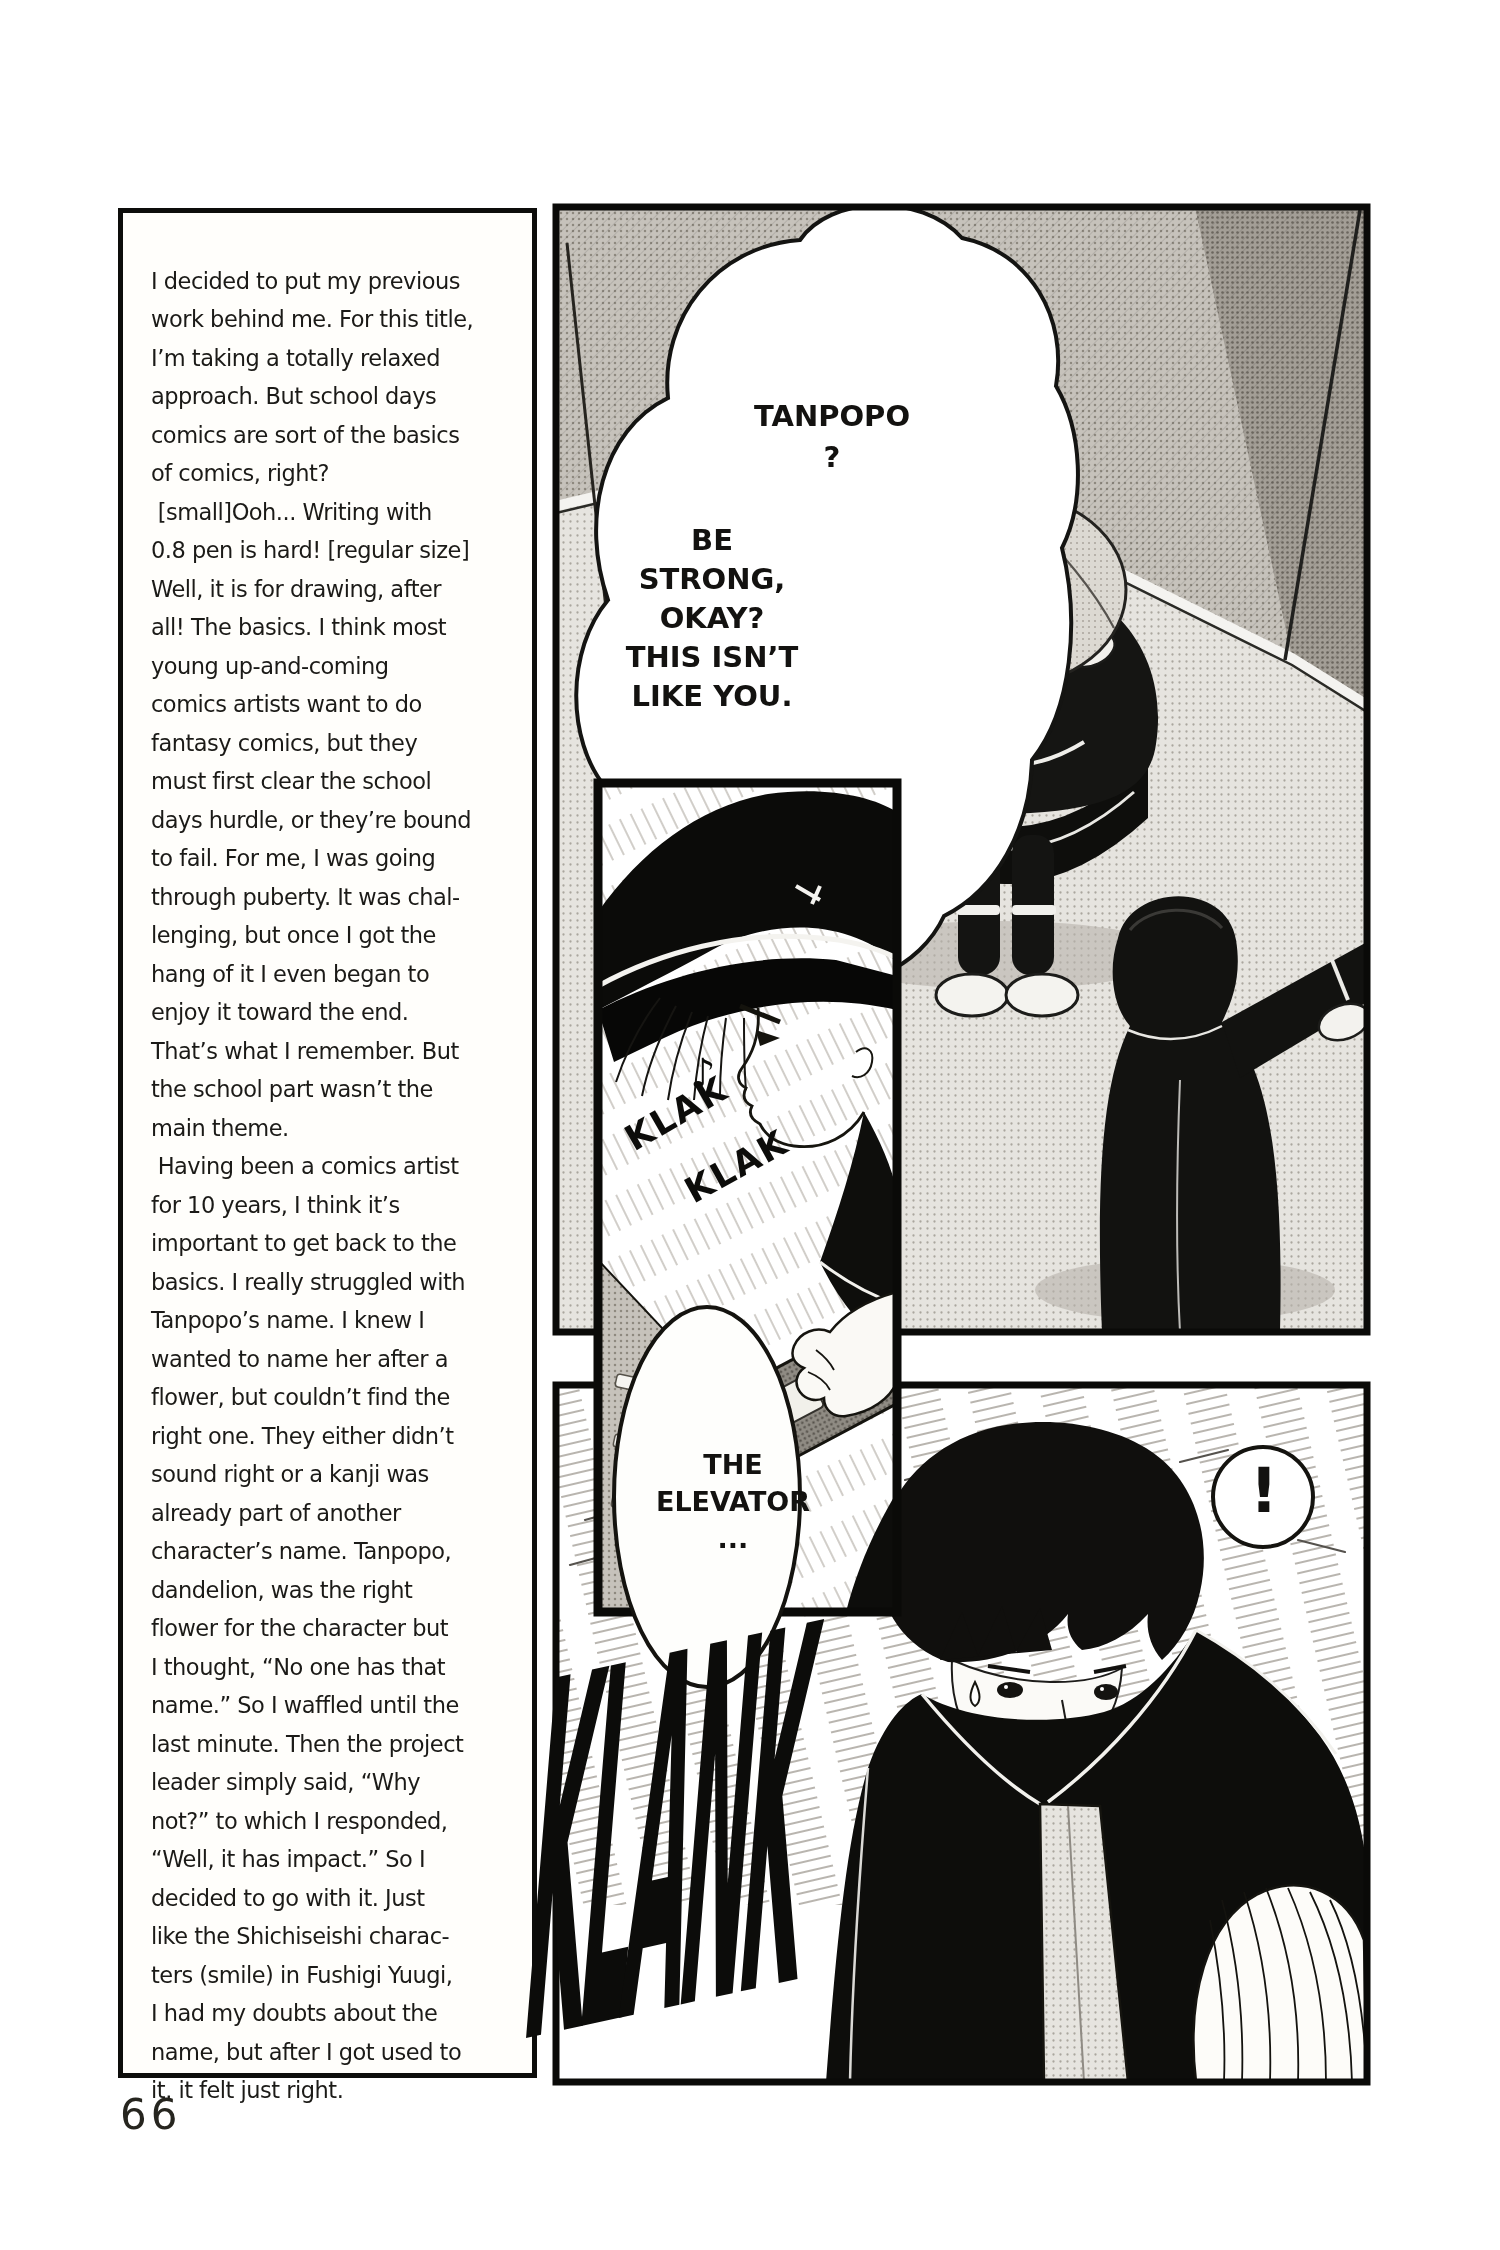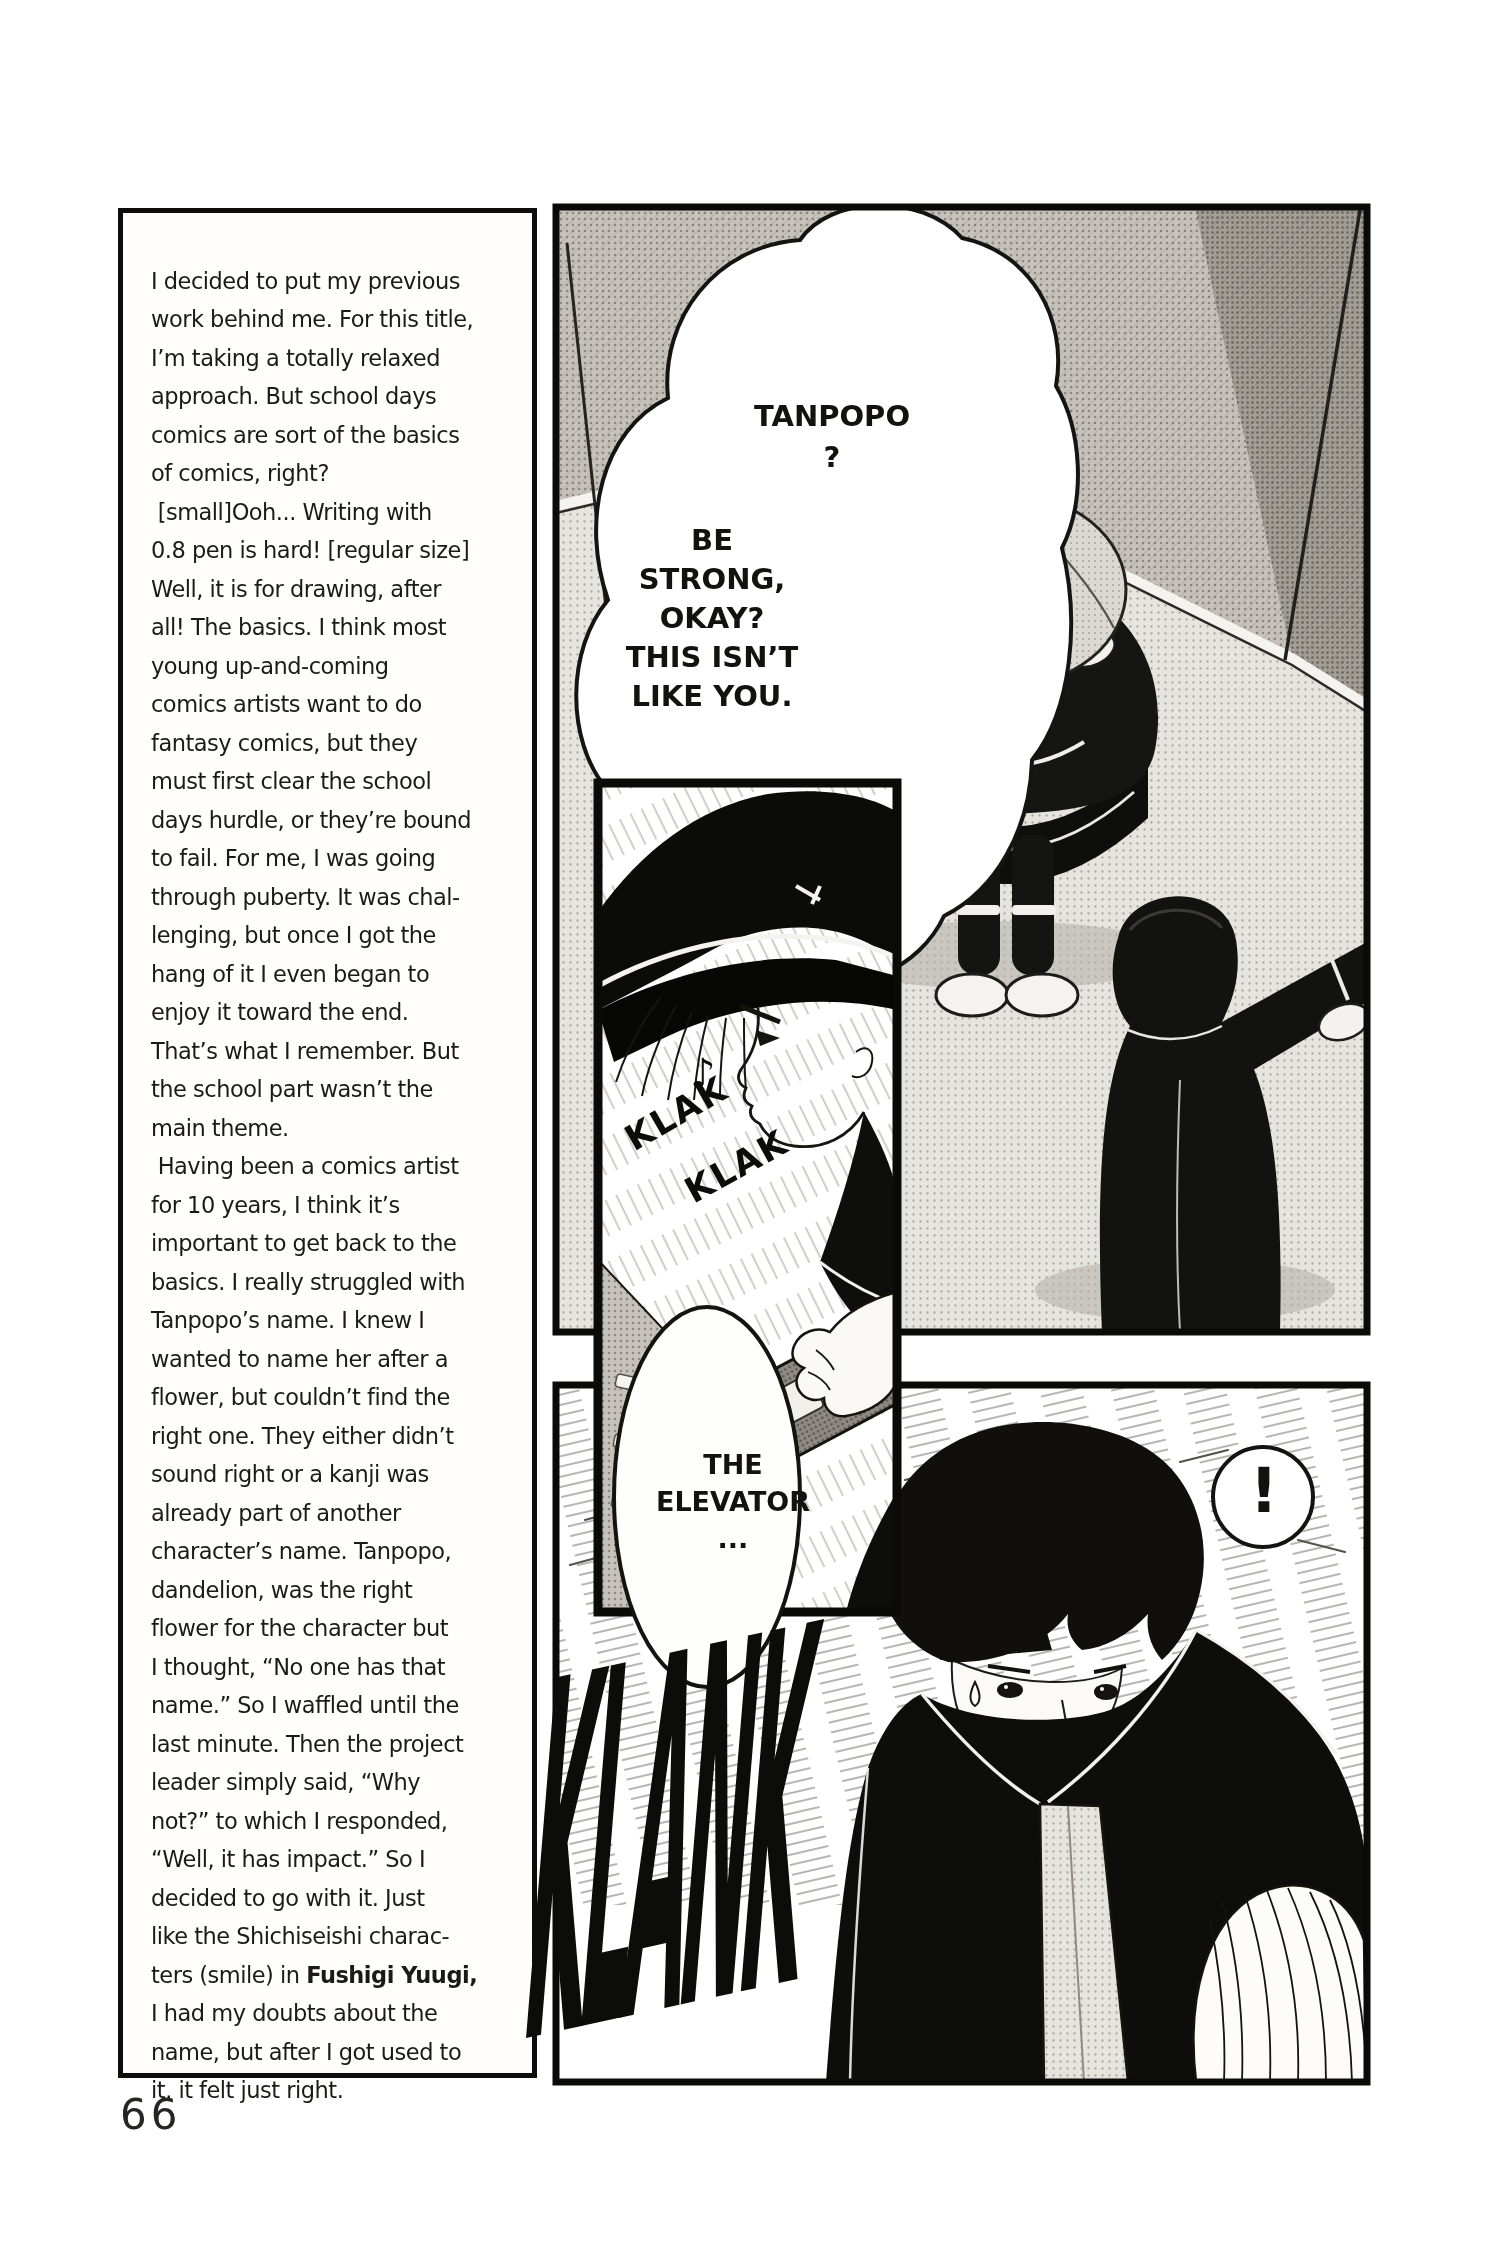--- a/index.html
+++ b/index.html
@@ -5,21 +5,21 @@
   html,body{margin:0;padding:0;background:#ffffff;}
   .page{position:relative;width:1500px;height:2250px;background:#ffffff;overflow:hidden;
         font-family:"DejaVu Sans",sans-serif;color:#141310;}
   .art{position:absolute;left:0;top:0;z-index:1;}
   
   .author-box{position:absolute;left:118px;top:208px;width:419px;height:1870px;
         box-sizing:border-box;border:5px solid #0d0d0b;background:#fffefb;z-index:2;}
   .author-text{position:absolute;left:28px;top:10px;width:372px;
         font-size:22.5px;line-height:38.5px;letter-spacing:-0.5px;
         white-space:pre-line;color:#1b1a17;}
-  .author-text .bold{font-weight:700;}
+  .author-text .bold{font-weight:400;}
   .page-number{position:absolute;left:120px;top:2090px;width:90px;
         font-size:42px;letter-spacing:4px;color:#26251f;z-index:2;}
   
   .bubble-text{position:absolute;z-index:5;white-space:pre-line;text-align:center;
         font-weight:700;color:#131210;font-family:"DejaVu Sans",sans-serif;}
   .t-tanpopo{left:716px;top:396px;width:232px;font-size:29px;line-height:41px;}
   .t-bestrong{left:598px;top:521px;width:228px;font-size:29px;line-height:39px;}
   .t-elevator{left:640px;top:1446px;width:186px;font-size:27px;line-height:37px;}
   .t-exclaim{left:1236px;top:1455px;width:56px;font-size:62px;line-height:72px;}
   .sfx{position:absolute;z-index:6;font-weight:700;color:#0c0c0a;

